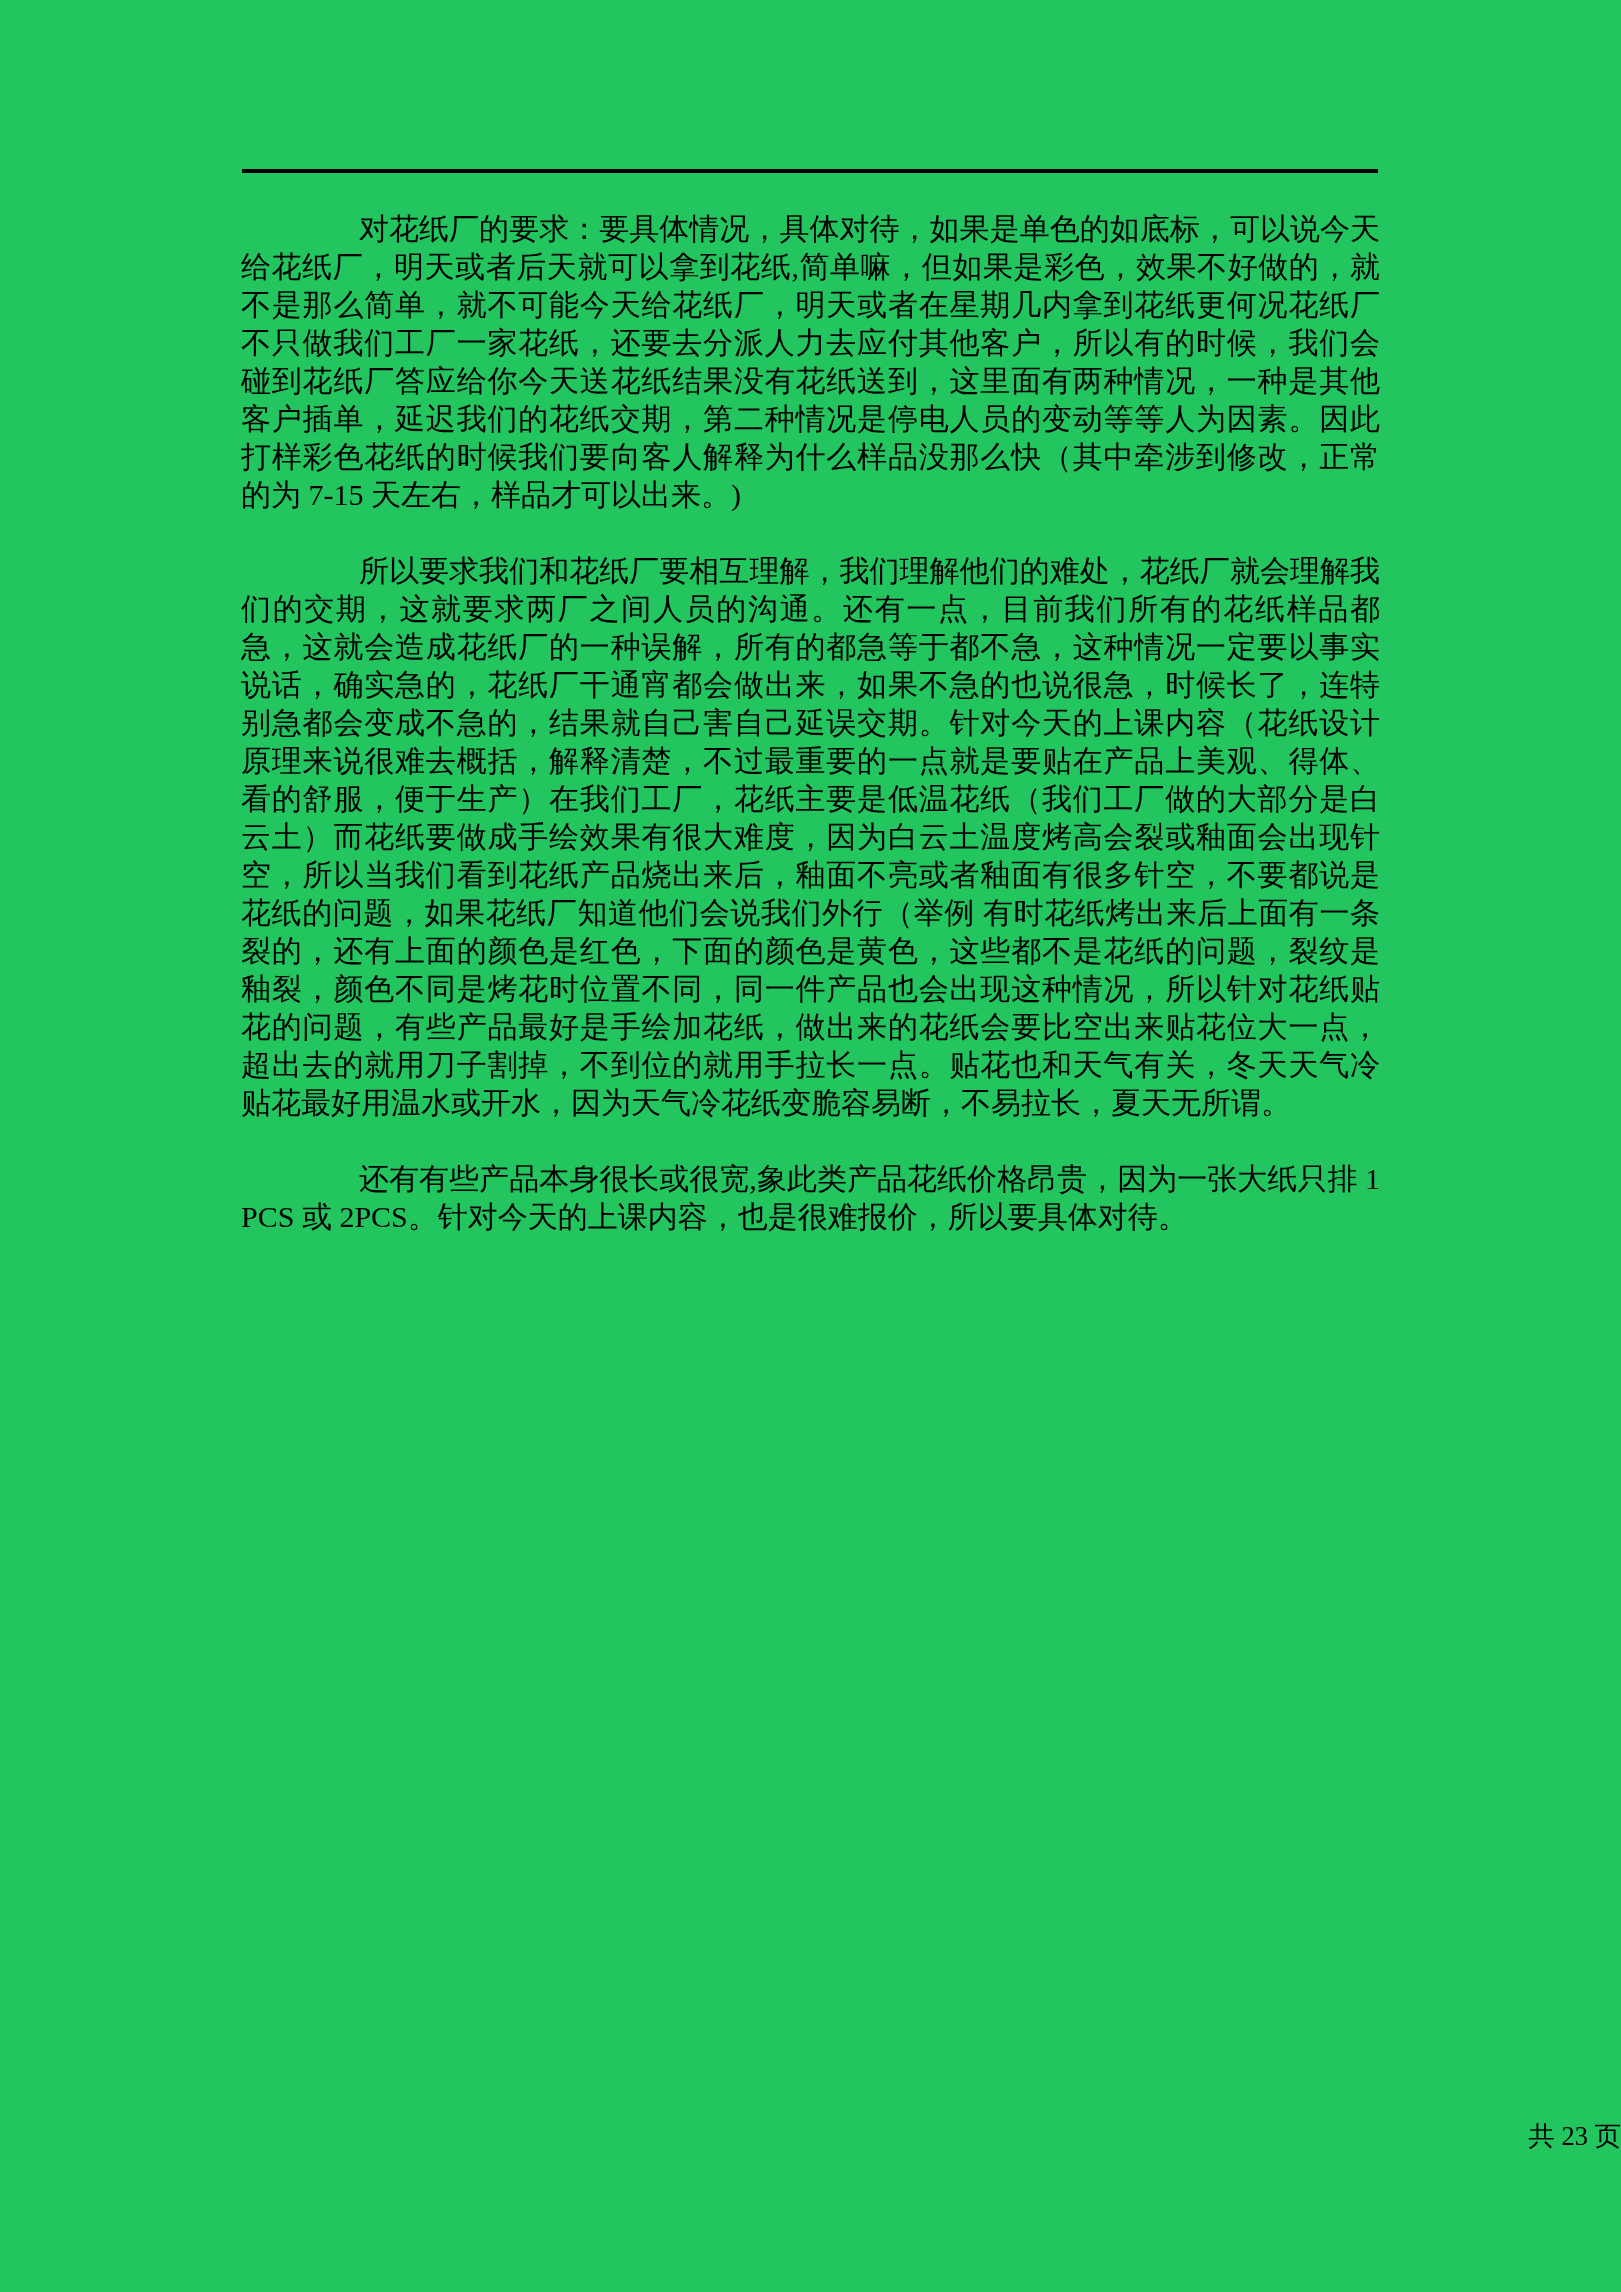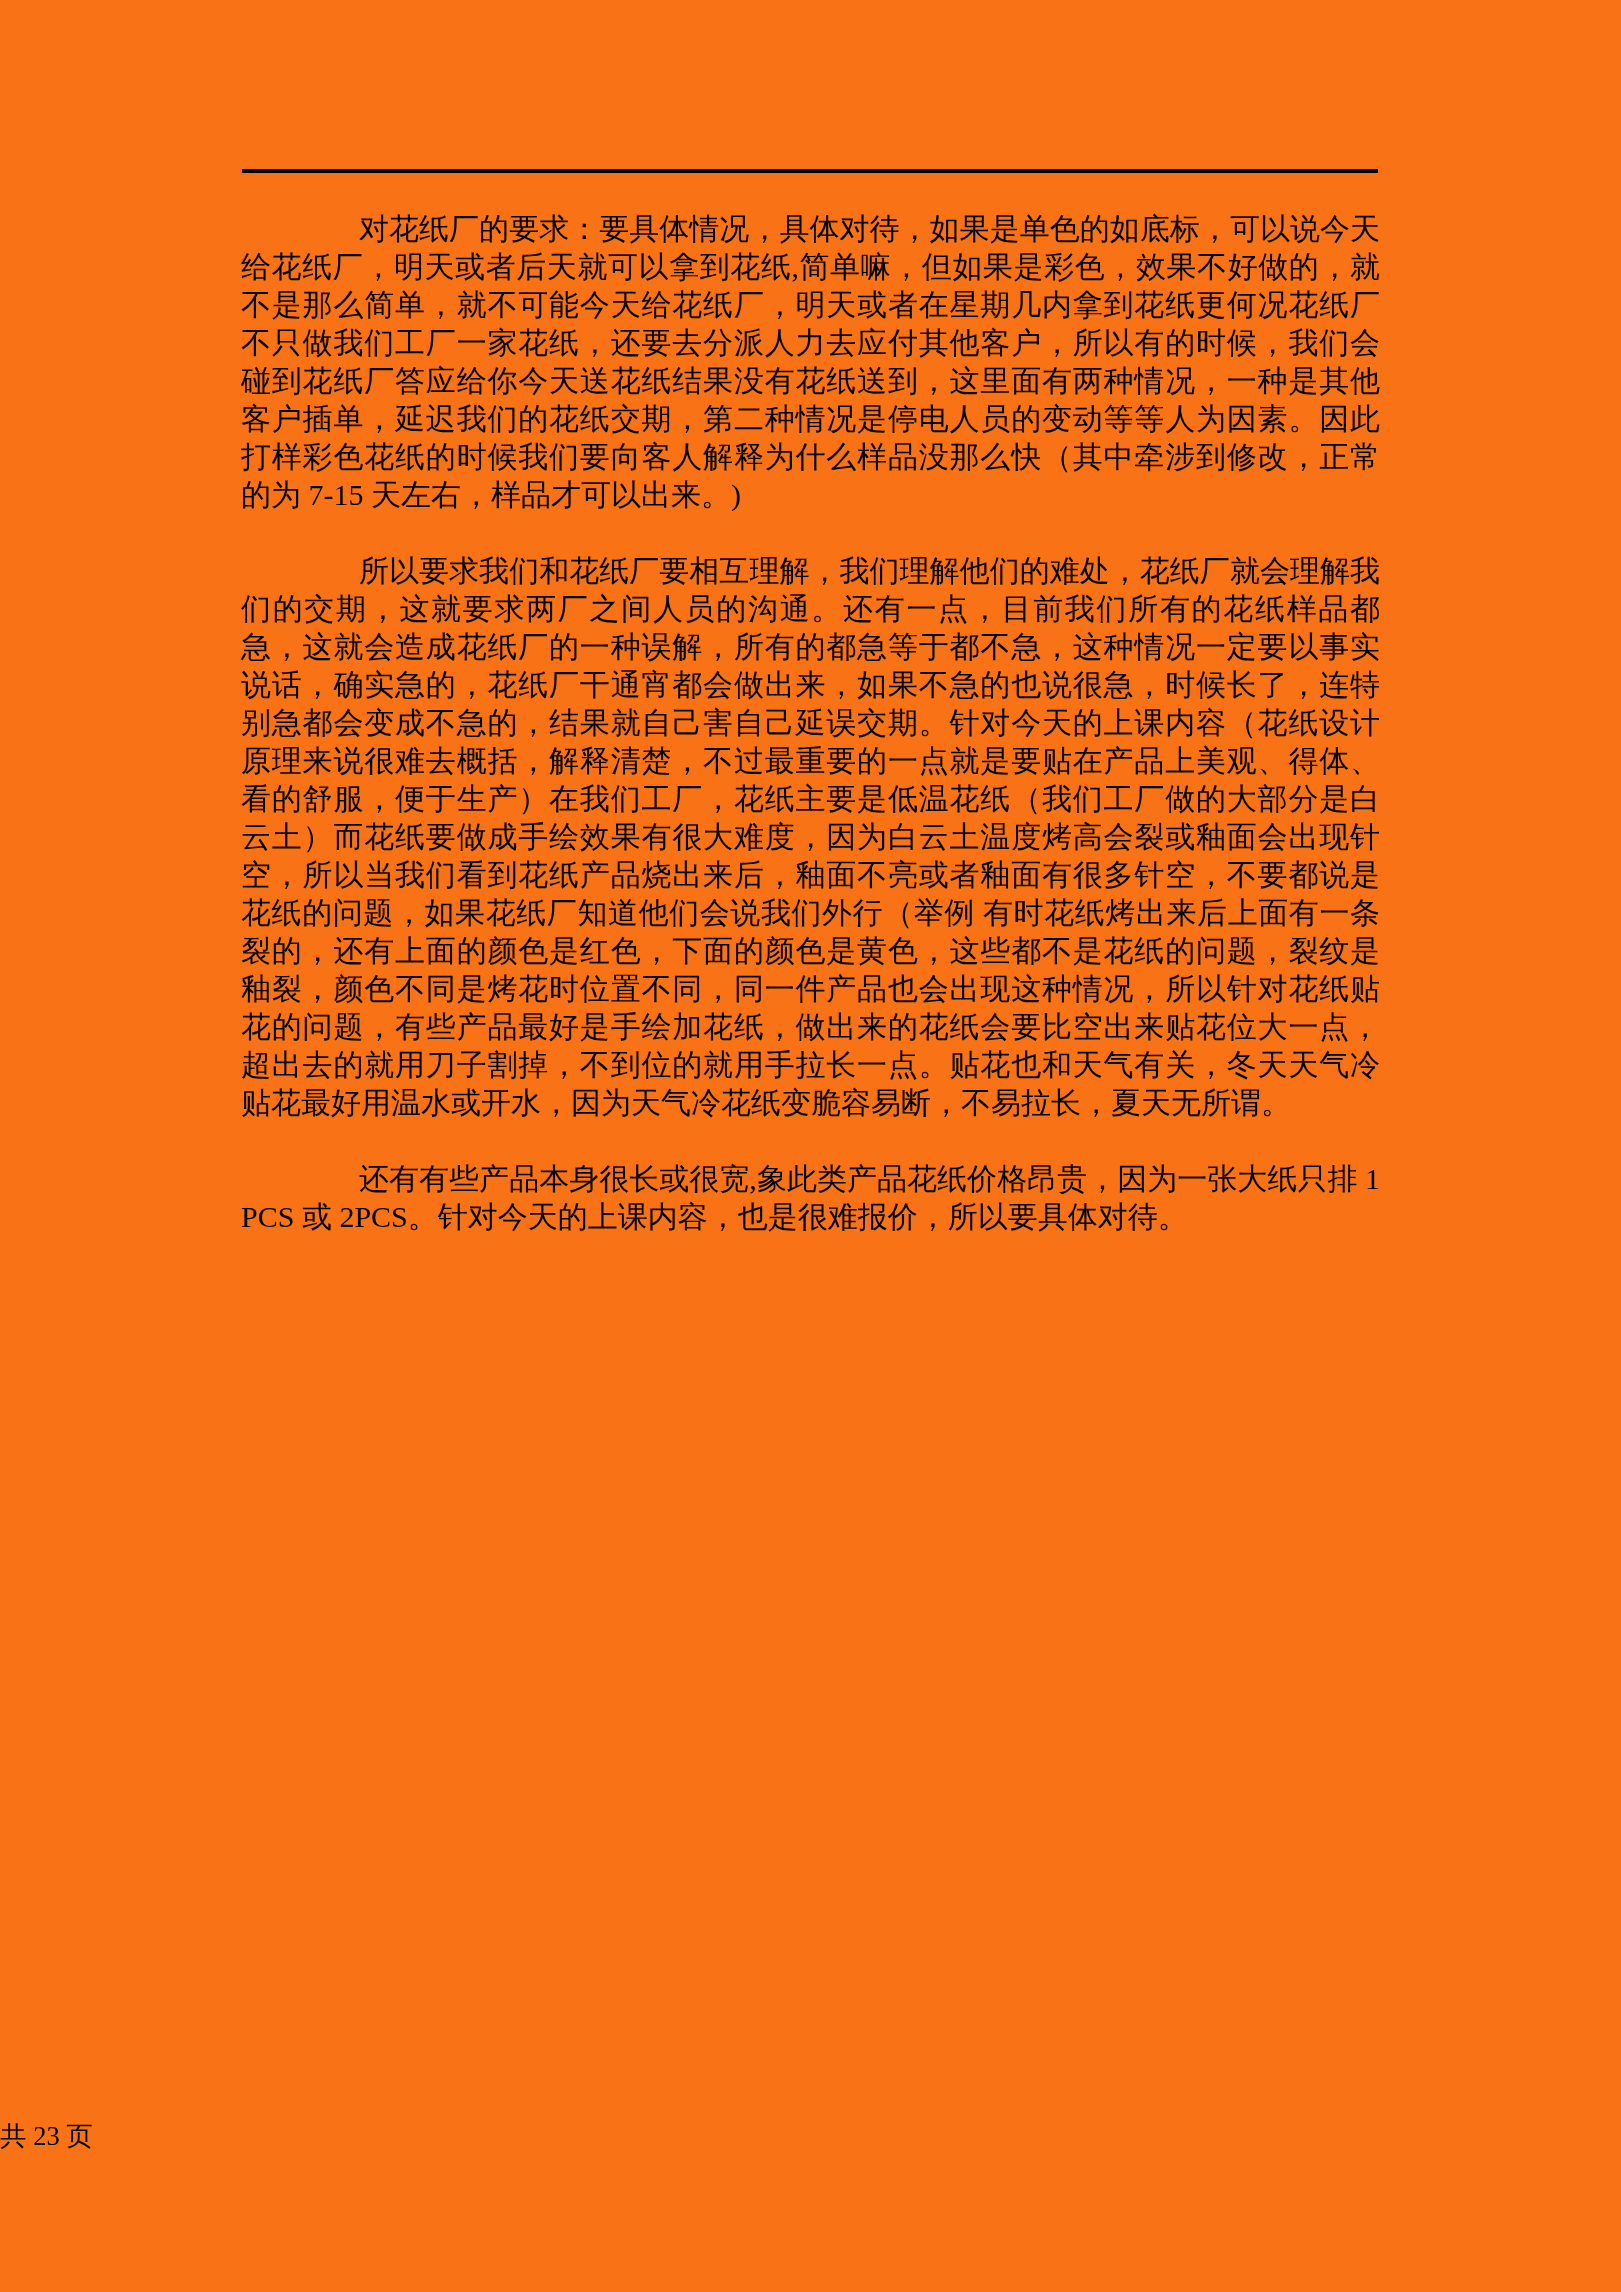--- a/index.html
+++ b/index.html
@@ -4,21 +4,21 @@
 <style>
   html, body {
     margin: 0;
     padding: 0;
     background: #ffffff;
   }
   .page {
     position: relative;
     width: 1621px;
     height: 2293px;
-    background: #f97316;
+    background: #22c55e;
     overflow: hidden;
     font-family: "Liberation Serif", "DejaVu Serif", serif;
     color: #000000;
   }
   .header-rule {
     position: absolute;
     left: 242px;
     top: 169px;
     width: 1136px;
     height: 3.9px;
@@ -41,21 +41,21 @@
     word-break: break-all;
   }
   .content p:last-child {
     margin-bottom: 0;
   }
   .footer {
     position: absolute;
     left: 0;
     top: 2120px;
     width: 1621px;
-    text-align: left;
+    text-align: right;
     font-size: 26.5px;
     line-height: 33px;
     color: #000000;
   }
 </style>
 </head>
 <body>
 
 <div class="page">
 

